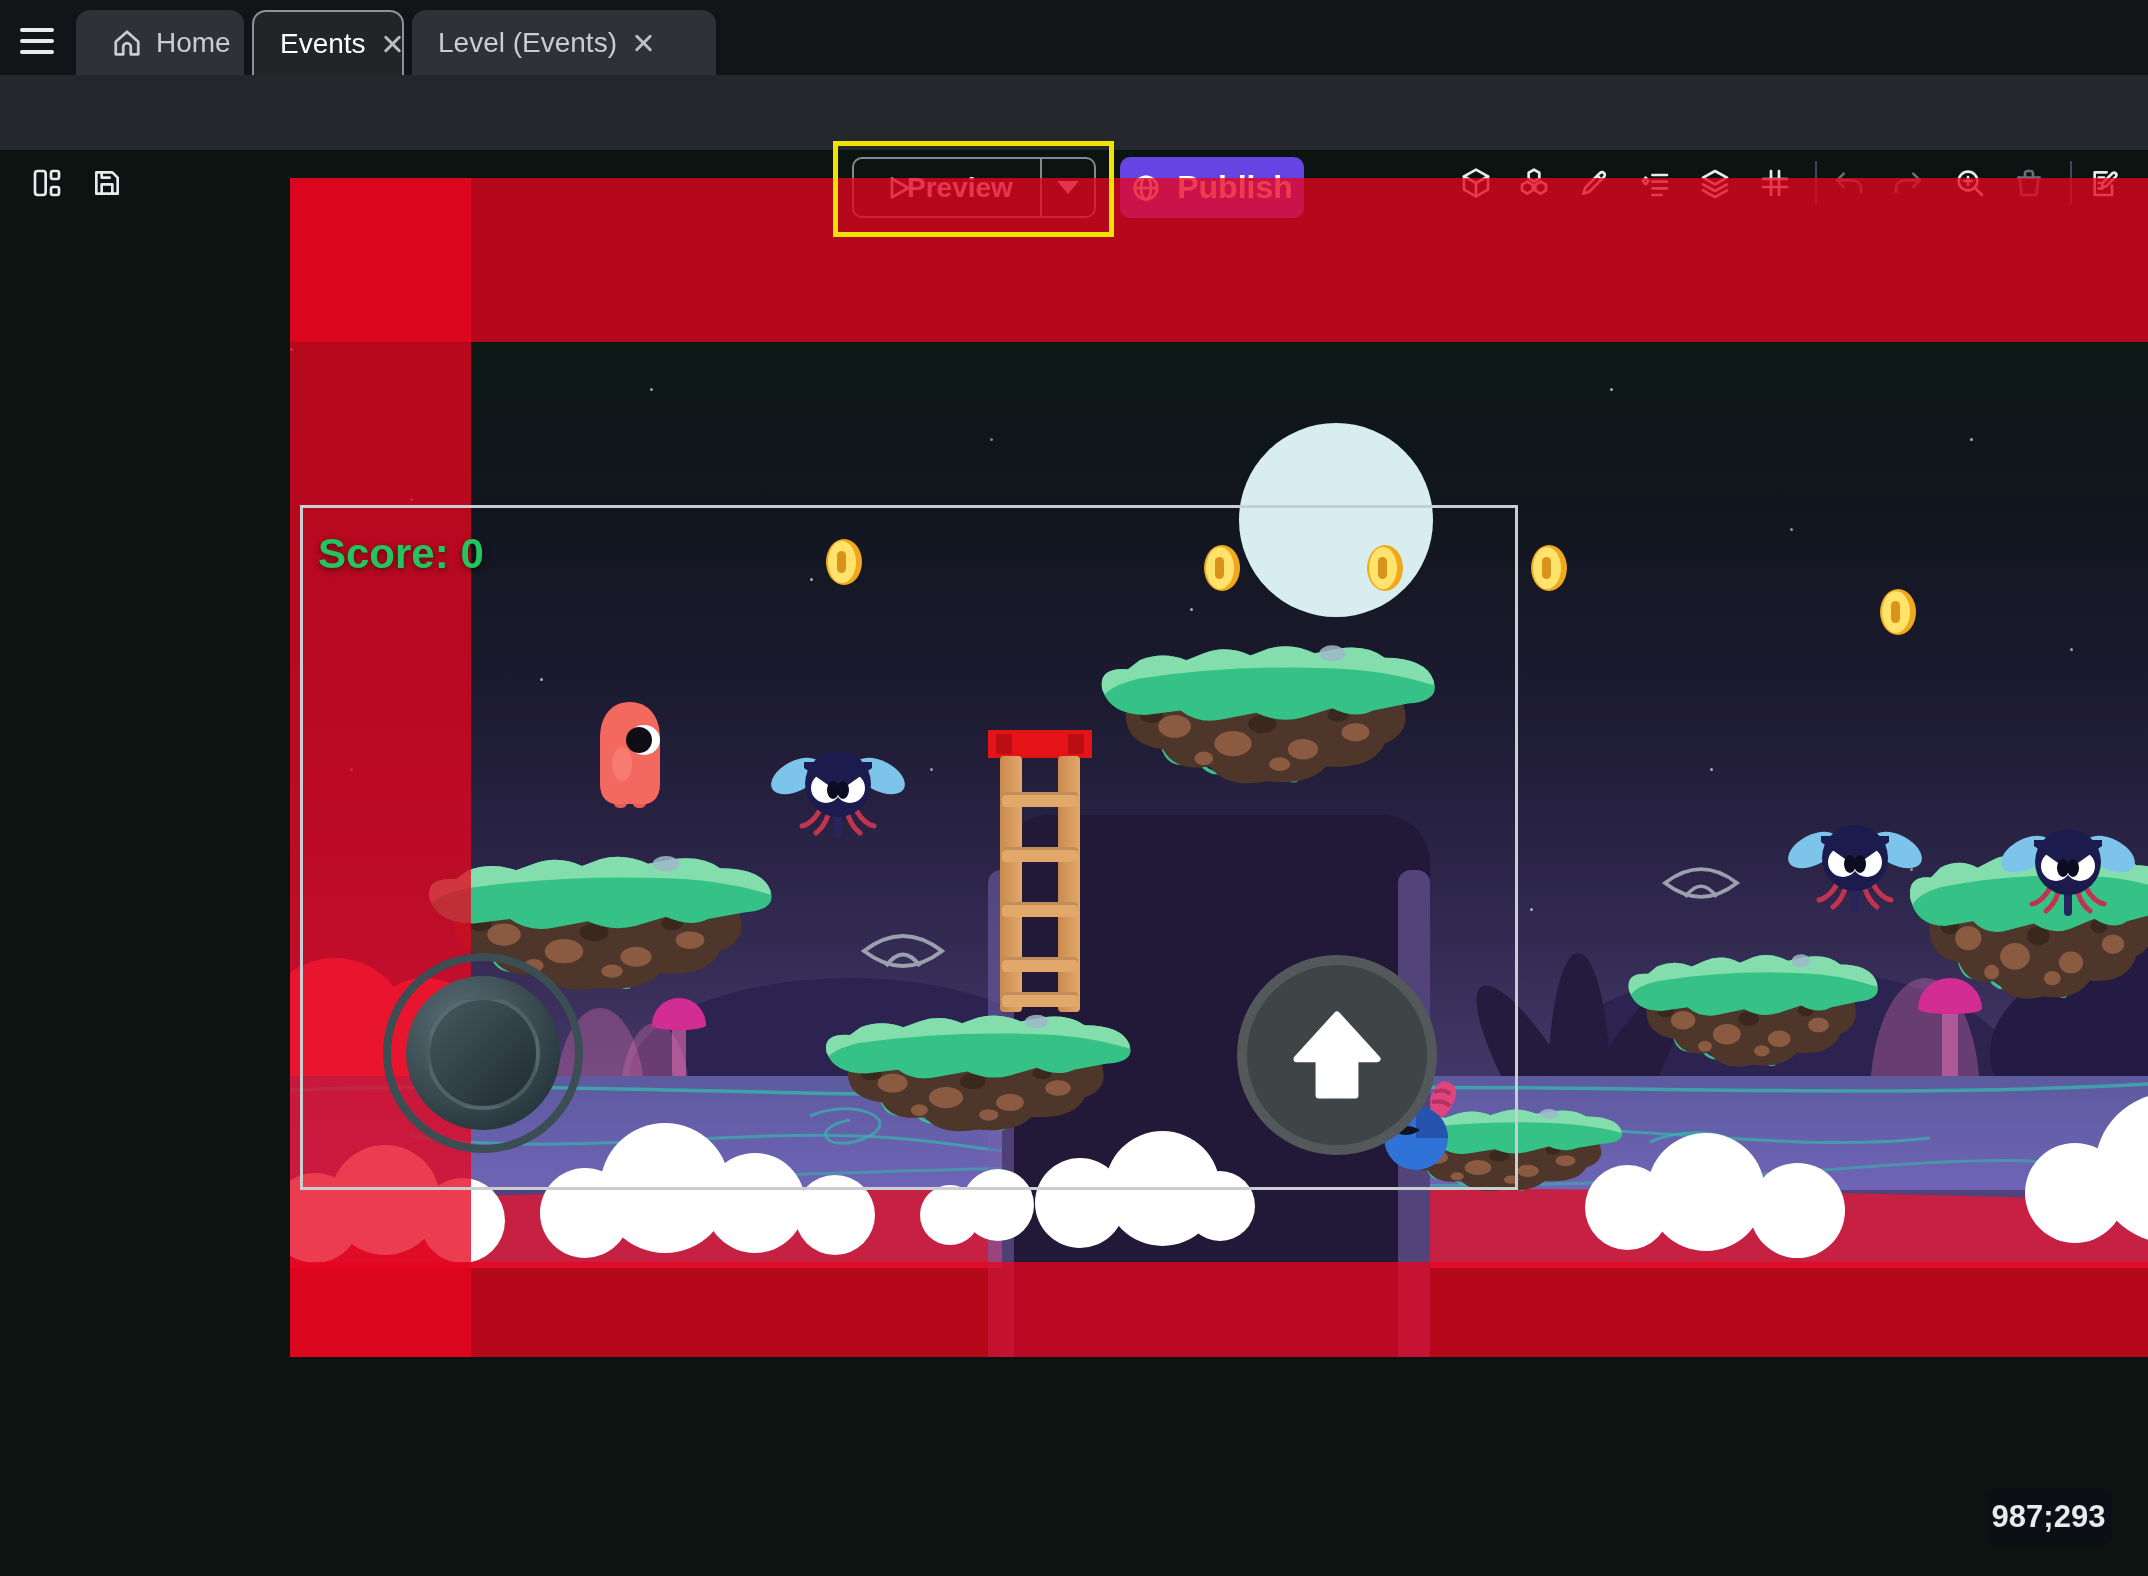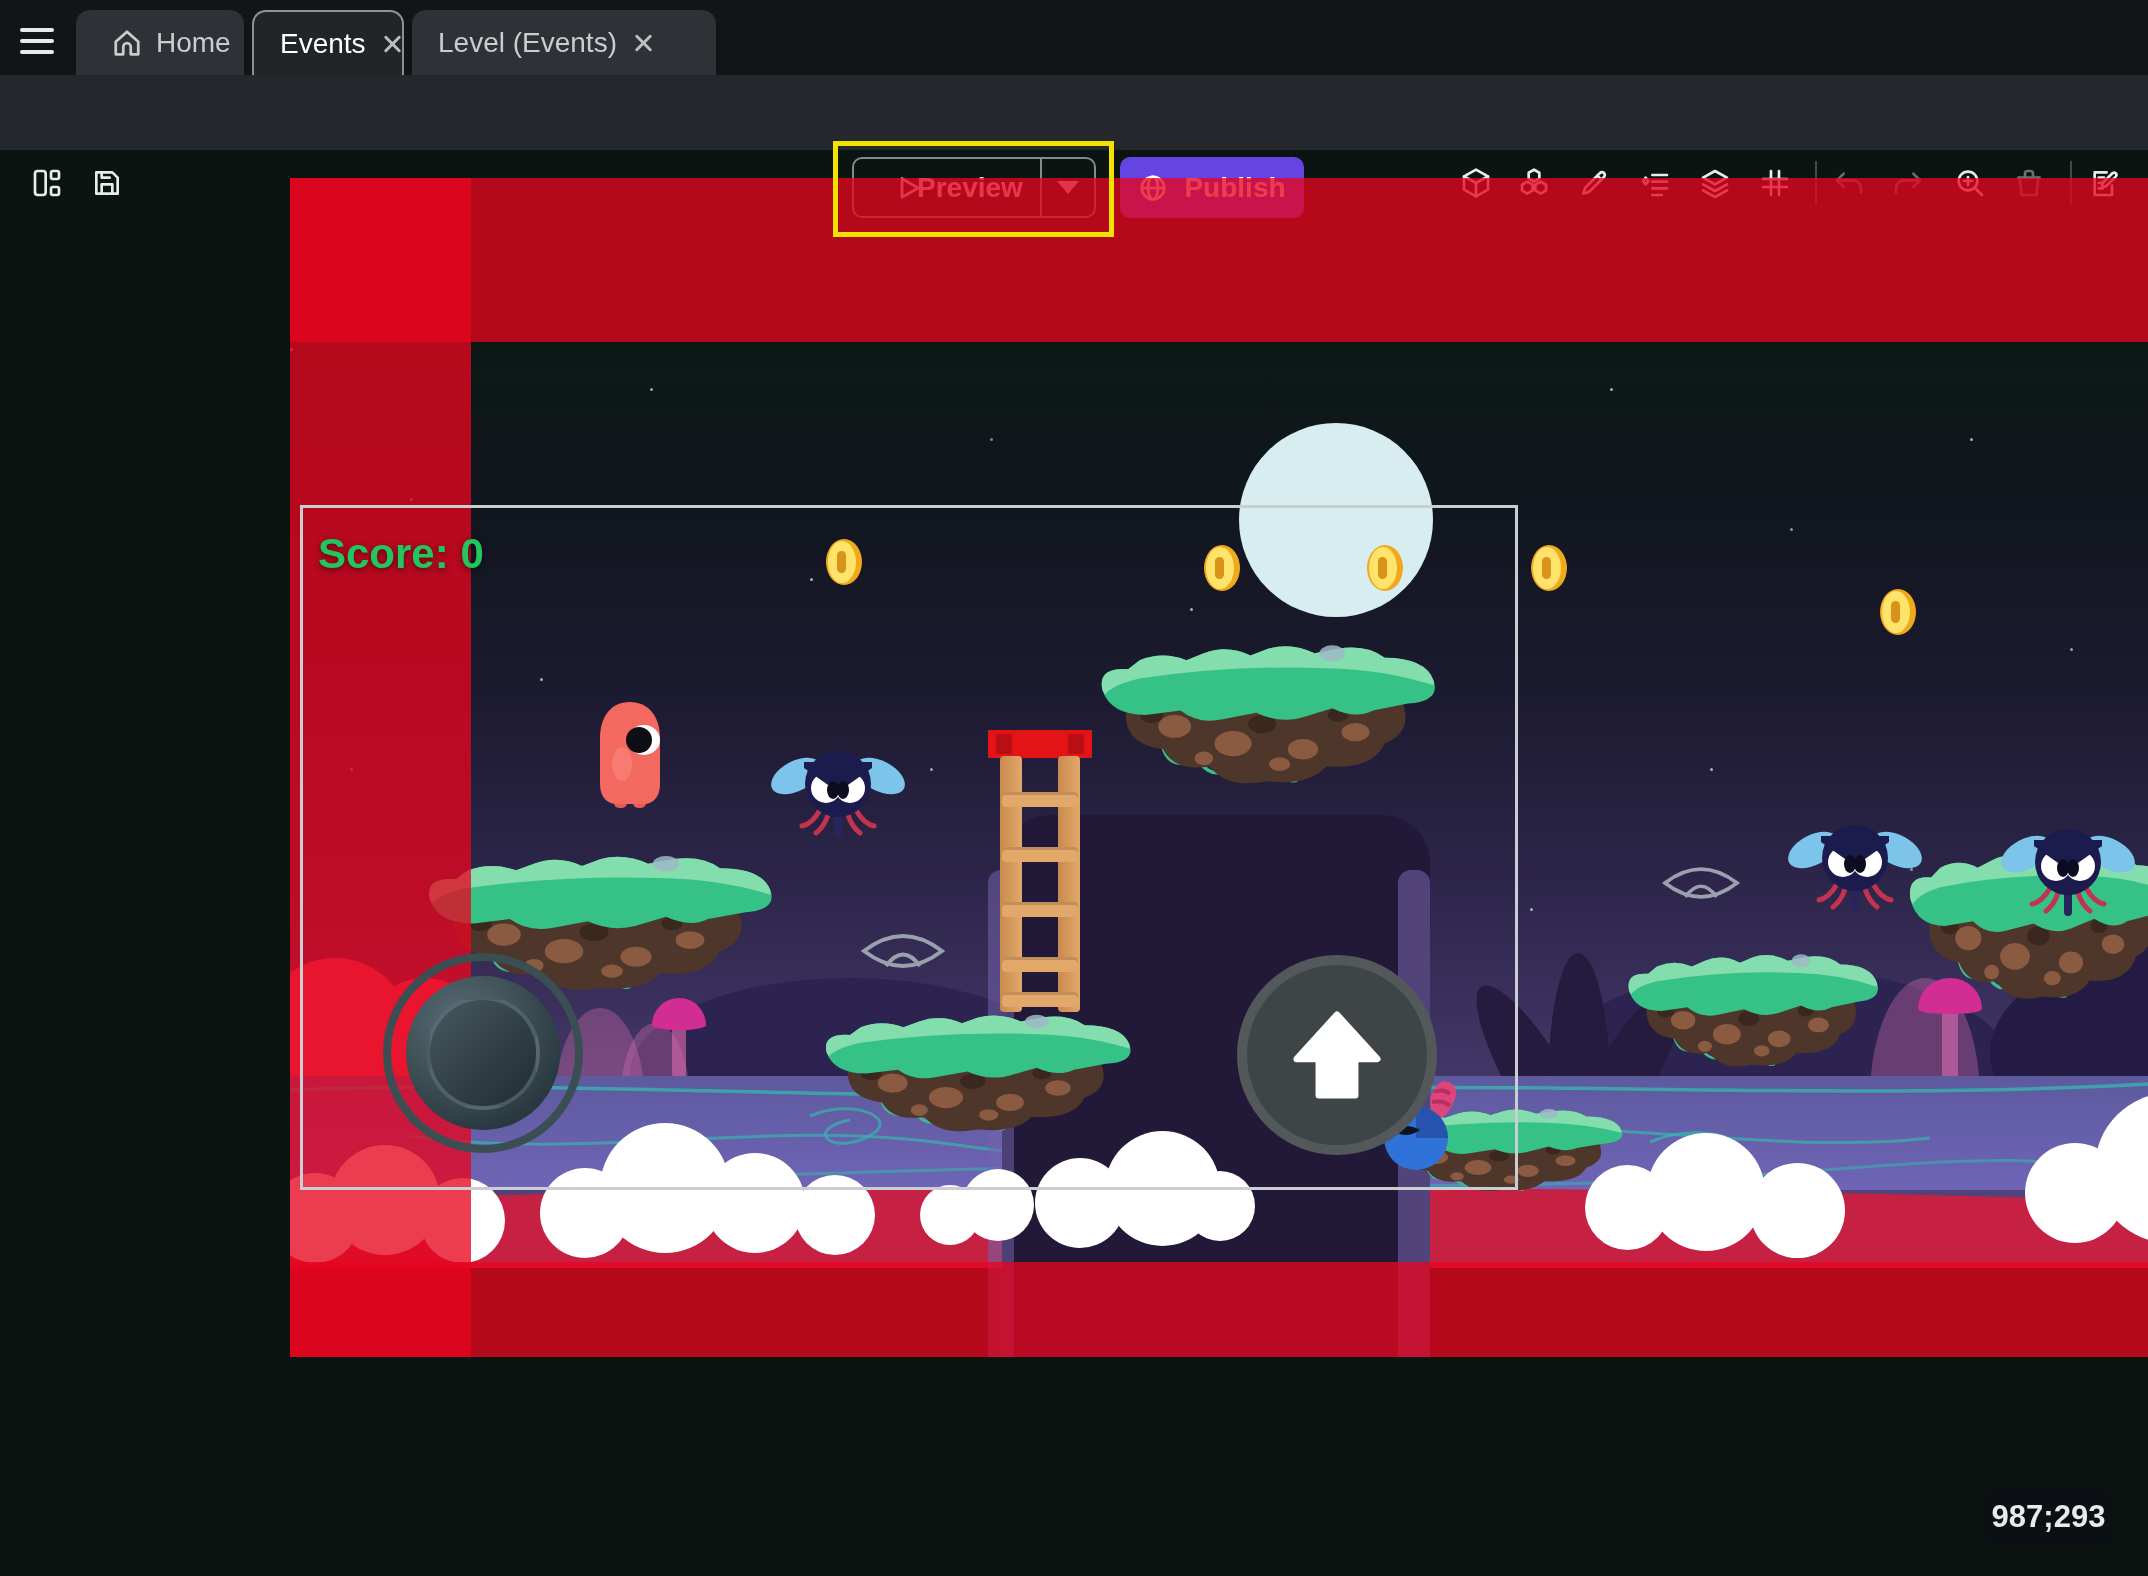--- a/index.html
+++ b/index.html
@@ -20,30 +20,30 @@
   .tab-levelevents{left:412px;width:304px;}
 
   
   .toolbar{position:absolute;left:0;top:75px;width:2148px;height:75px;background:#24272b;}
   .tbtn{position:absolute;top:91px;width:34px;height:34px;display:flex;align-items:center;justify-content:center;cursor:pointer;}
   .tbtn svg{width:32px;height:32px;stroke:#e9ecef;fill:none;stroke-width:2;stroke-linecap:round;stroke-linejoin:round;}
   .tbtn.dim svg{stroke:#69707a;}
   .tsep{position:absolute;top:86px;width:2px;height:44px;background:#3d4a50;}
 
   .preview-wrap{position:absolute;left:852px;top:82px;width:244px;height:61px;border:2px solid #85888d;border-radius:10px;display:flex;align-items:center;color:#e2def2;cursor:pointer;}
-  .preview-main{flex:1;display:flex;align-items:center;gap:18px;padding-left:26px;height:100%;text-align:center;}
+  .preview-main{flex:1;display:flex;align-items:center;gap:18px;padding-left:16px;height:100%;text-align:center;}
   .preview-label{font-weight:bold;font-size:28px;}
   .preview-caret{width:54px;height:100%;border-left:2px solid #85888d;display:flex;align-items:center;justify-content:center;cursor:pointer;}
   .caret-down{width:0;height:0;border-left:11px solid transparent;border-right:11px solid transparent;border-top:13px solid #dcd8ea;}
   .play-tri{width:0;height:0;border-top:12px solid transparent;border-bottom:12px solid transparent;border-left:19px solid transparent;position:relative;}
   .play-tri svg{position:absolute;left:-4px;top:-14px;width:28px;height:28px;stroke:#dcd8ea;fill:none;stroke-width:2.4;stroke-linejoin:round;}
   .highlight-box{position:absolute;left:833px;top:66px;width:281px;height:96px;border:5px solid #f2e202;z-index:40;pointer-events:none;}
   .publish-btn{position:absolute;left:1120px;top:82px;width:184px;height:61px;background:#6445e4;border-radius:10px;display:flex;align-items:center;justify-content:center;gap:16px;color:#fff;cursor:pointer;}
   .publish-btn svg{width:30px;height:30px;stroke:#fff;fill:none;stroke-width:2.2;}
-  .publish-label{font-weight:bold;font-size:28px;}
+  .publish-label{font-weight:bold;font-size:32px;}
 
   
   .scene{position:absolute;left:290px;top:178px;width:1858px;height:1179px;overflow:hidden;}
   .abs{position:absolute;}
   .sky{left:0;top:164px;width:1858px;height:920px;background:linear-gradient(#0d1815 0%,#11161e 18%,#1c1a30 38%,#2c2549 58%,#413565 78%,#584a86 100%);}
   .stars{left:0;top:170px;width:3px;height:3px;border-radius:50%;background:#cfe6df;opacity:.75;box-shadow:360px 40px #bcd8d2,120px 150px #9fc4bd,520px 230px #cfe6df,700px 90px #8fb3ac,250px 330px #cfe6df,640px 420px #b9d4ce,900px 260px #cfe6df,1120px 120px #b9d4ce,1320px 40px #cfe6df,1500px 180px #a9c8c1,1680px 90px #cfe6df,1780px 300px #b9d4ce,1420px 420px #cfe6df,1620px 520px #9fc4bd,980px 480px #b9d4ce,320px 520px #8fb3ac,60px 420px #b9d4ce,1240px 560px #cfe6df;}
   .moon{left:949px;top:245px;width:194px;height:194px;border-radius:50%;background:#d8edf0;}
   .coin{width:36px;height:46px;border-radius:50%;background:#f0a81c;overflow:hidden;}
   .coin i{position:absolute;left:2px;top:2px;width:28px;height:42px;border-radius:50%;background:#ffe36b;}
   .coin b{position:absolute;left:11px;top:12px;width:9px;height:22px;border-radius:5px;background:#d8931a;}

